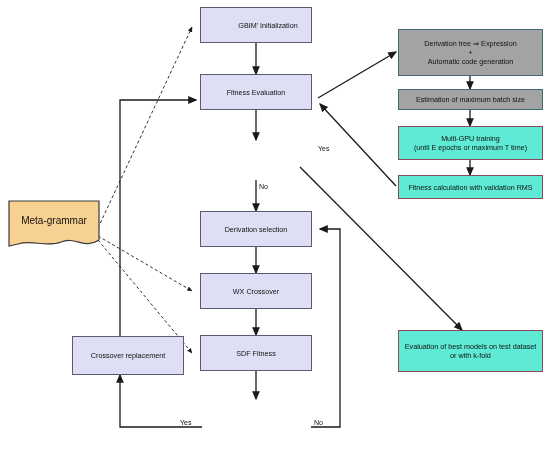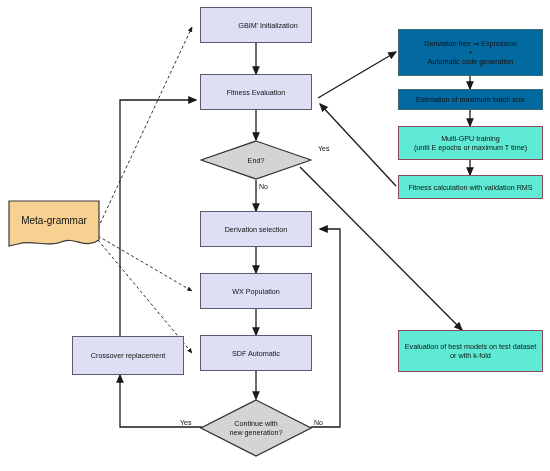--- a/index.html
+++ b/index.html
@@ -11,21 +11,21 @@
   svg.edges{position:absolute;left:0;top:0;width:550px;height:471px;}
   .node{
     position:absolute;box-sizing:border-box;
     display:flex;align-items:center;justify-content:center;
     text-align:center;line-height:1.25;
     border:1px solid #4d4d4d;
     font-size:7.2px;color:#111111;
   }
   .node .lbl{padding:0 3px;white-space:pre-line;}
   .process{background:#dedef5;border-color:#5a5a73;}
-  .teal{background:#0369a1;border-color:#3f6a74;}
+  .teal{background:#a3a3a3;border-color:#3f6a74;}
   .pink{background:#5eead4;border-color:#8a4a5c;}
   .decision{
     position:absolute;display:flex;align-items:center;justify-content:center;
     text-align:center;font-size:7.2px;color:#111;line-height:1.25;
   }
   .decision .dshape{position:absolute;left:0;top:0;width:100%;height:100%;}
   .decision .dtext{position:relative;z-index:2;white-space:pre-line;}
   .doc{position:absolute;}
   .doc .dlabel{
     position:absolute;left:0;top:0;width:100%;height:100%;
@@ -94,46 +94,33 @@
   </svg>
 
   <div class="node process" style="left:200px;top:7px;width:112px;height:36px;padding-left:24px;">
     <span class="lbl">GBIM' Initialization</span>
   </div>
 
   <div class="node process" style="left:200px;top:74px;width:112px;height:36px;">
     <span class="lbl">Fitness Evaluation</span>
   </div>
 
-  <div class="decision" style="left:200px;top:140px;width:112px;height:40px;">
-    <svg class="dshape" viewBox="0 0 112 40" preserveAspectRatio="none">
-      <polygon points="56,1 111,20 56,39 1,20" fill="#d4d4d4" stroke="#333333" stroke-width="1.2"></polygon>
-    </svg>
-    <span class="dtext">End?</span>
-  </div>
 
   <div class="node process" style="left:200px;top:211px;width:112px;height:36px;">
     <span class="lbl">Derivation selection</span>
   </div>
 
   <div class="node process" style="left:200px;top:273px;width:112px;height:36px;">
-    <span class="lbl">WX Population</span>
+    <span class="lbl">WX Crossover</span>
   </div>
 
   <div class="node process" style="left:200px;top:335px;width:112px;height:36px;">
-    <span class="lbl">SDF Automatic</span>
+    <span class="lbl">SDF Fitness</span>
   </div>
 
-  <div class="decision" style="left:200px;top:399px;width:112px;height:58px;">
-    <svg class="dshape" viewBox="0 0 112 58" preserveAspectRatio="none">
-      <polygon points="56,1 111,29 56,57 1,29" fill="#d4d4d4" stroke="#333333" stroke-width="1.2"></polygon>
-    </svg>
-    <span class="dtext">Continue with
-new generation?</span>
-  </div>
 
   <div class="doc" style="left:8px;top:200px;width:92px;height:50px;">
     <svg width="92" height="50" viewBox="0 0 92 50" preserveAspectRatio="none">
       <path d="M1,1 L91,1 L91,40 C76,50 68,36 53,42 C38,48 24,39 10,44 L1,46 Z" fill="#f7d191" stroke="#3a3a3a" stroke-width="1.2"></path>
     </svg>
     <div class="dlabel" style="height:40px;">Meta-grammar</div>
   </div>
 
   <div class="node process" style="left:72px;top:336px;width:112px;height:39px;">
     <span class="lbl">Crossover replacement</span>

